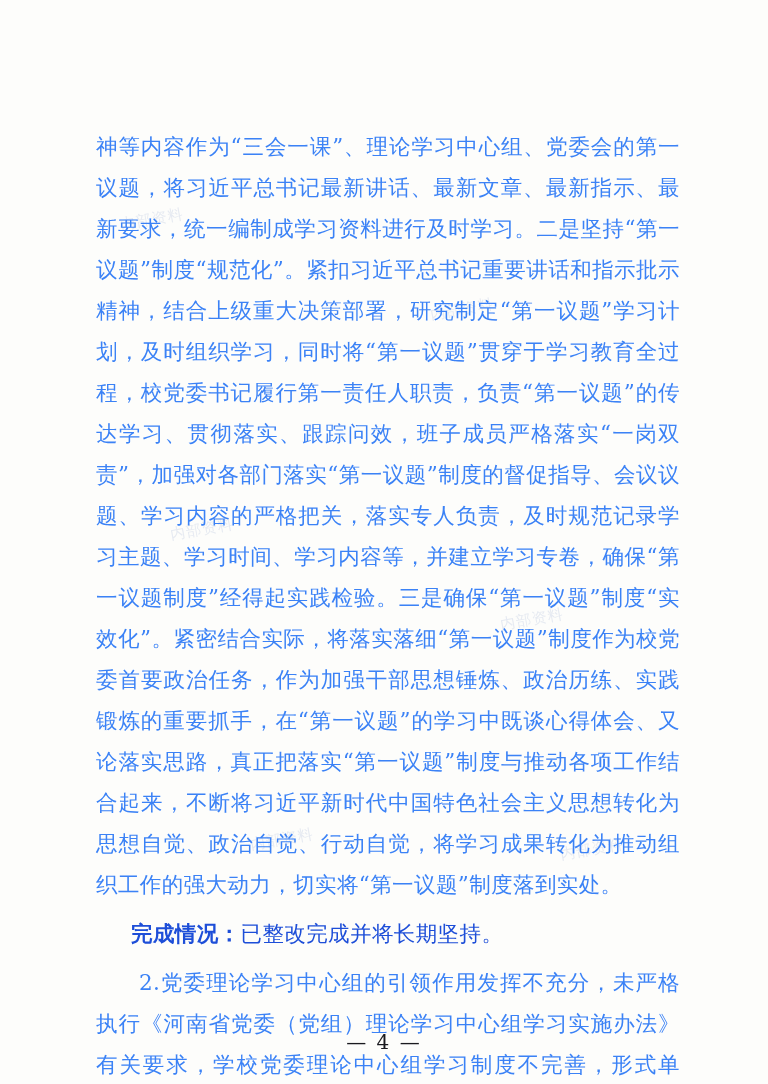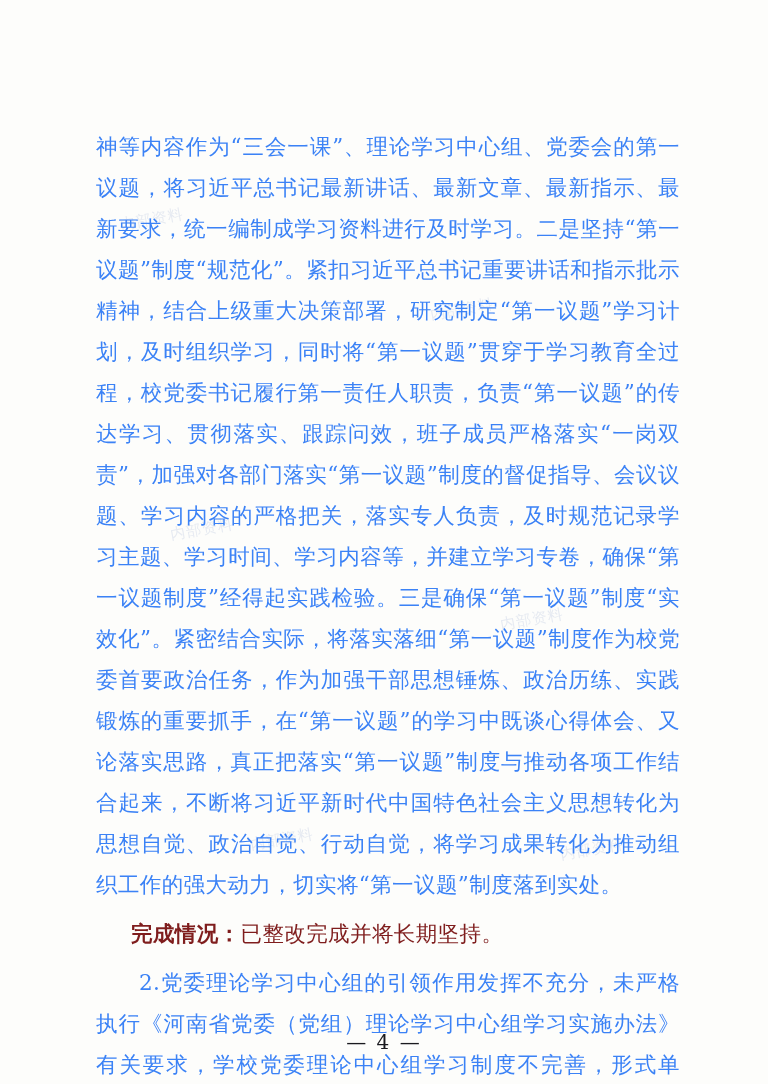--- a/index.html
+++ b/index.html
@@ -40,21 +40,21 @@
   .para.indent {
     text-indent: 43px;
   }
   .para.body-cont {
     text-indent: 0;
   }
   .status-line {
     font-family: "DejaVu Serif", "Liberation Serif", serif;
     font-size: 21.5px;
     line-height: 41px;
-    color: #7f1d1d;
+    color: #1d4ed8;
     text-indent: 43px;
     margin: 0;
     letter-spacing: 0.4px;
   }
   .status-label {
     font-weight: bold;
   }
   .status-text {
     font-weight: normal;
   }

